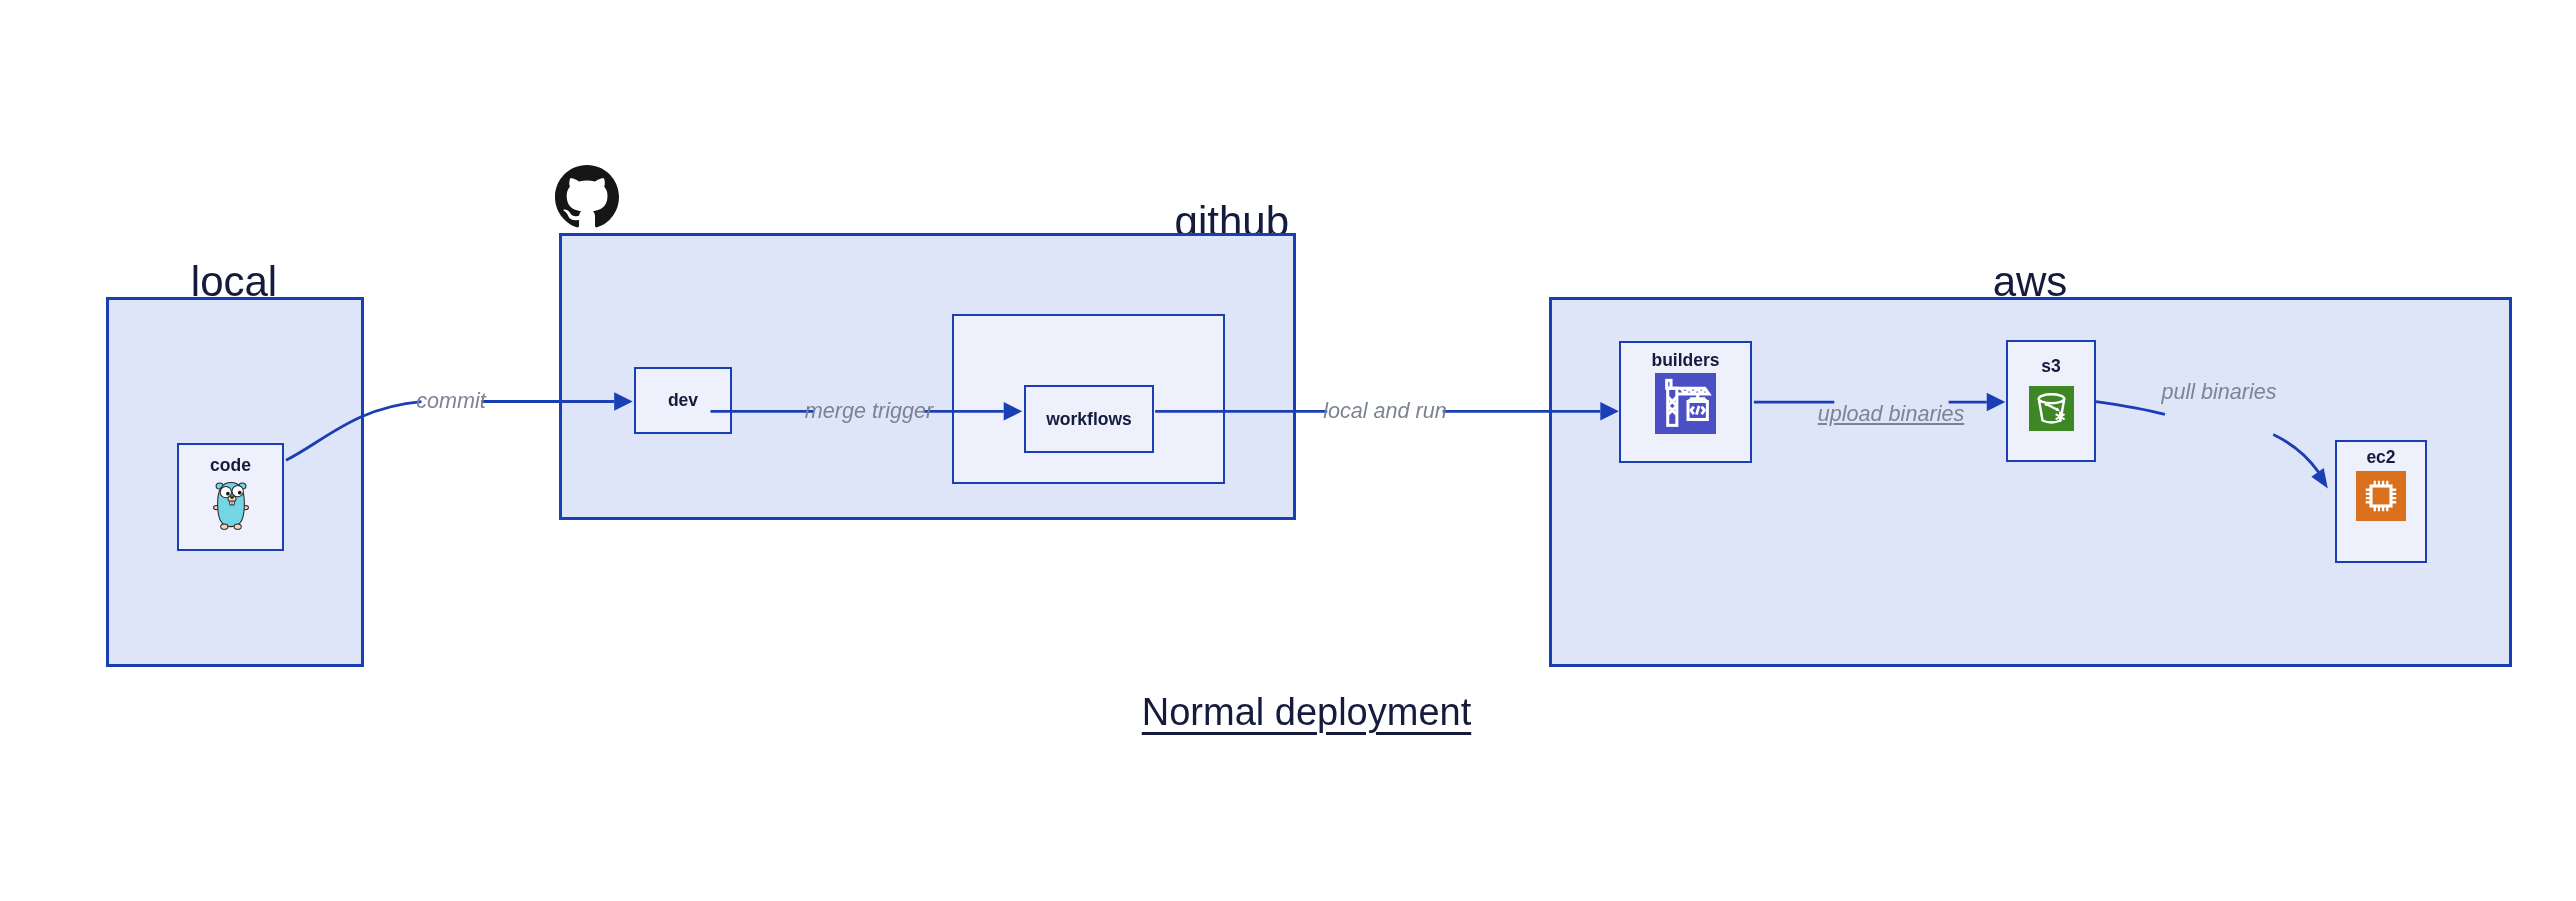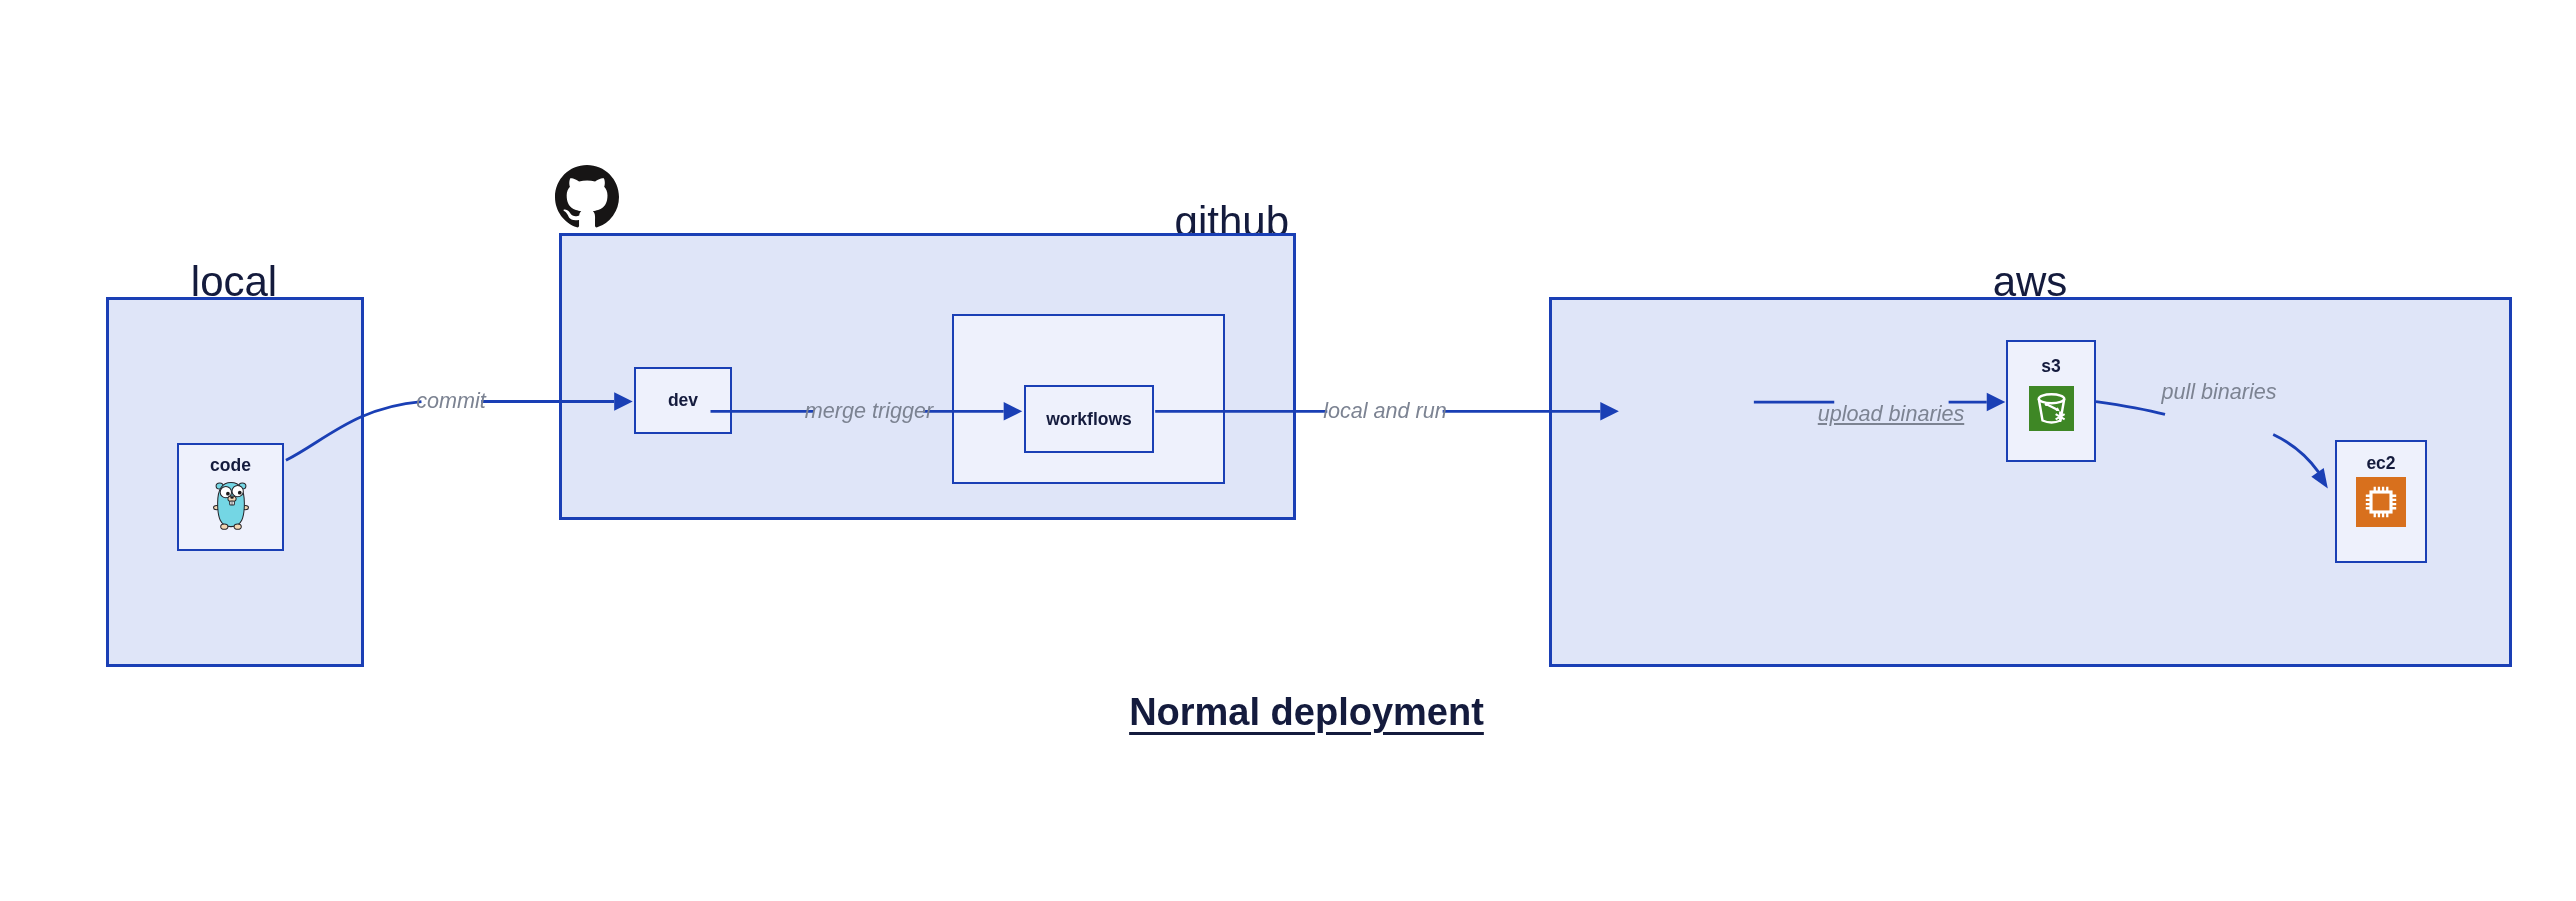--- a/index.html
+++ b/index.html
@@ -37,21 +37,21 @@
   .t-right{text-align:right;}
   .node-label{
     font-size:17.5px;font-weight:bold;color:var(--text-navy);line-height:1.15;
   }
   .edge-label{
     position:absolute;transform:translate(-50%,-50%);
     font-size:21.6px;font-style:italic;color:var(--edge-label-gray);
     white-space:nowrap;
   }
   #diagram-title{
-    position:absolute;font-size:38px;font-weight:700;color:var(--text-navy);
+    position:absolute;font-size:38px;font-weight:400;color:var(--text-navy);
     text-decoration:underline;text-decoration-thickness:3.1px;text-underline-offset:7.2px;
     text-align:center;
   }
   .icon-tile{display:block;}
   svg.edges{position:absolute;left:0;top:0;pointer-events:none;}
   svg.edges path{stroke:var(--border-blue);stroke-width:5.5;fill:none;}
   svg.edges polygon{fill:var(--border-blue);}
 </style>
 </head>
 <body>
@@ -96,38 +96,55 @@
   </div>
 
   <div class="node-box center" style="left:634px;top:367px;width:98px;height:67px;">
     <span class="node-label">dev</span>
   </div>
 
   <div class="node-box center" style="left:1024px;top:385px;width:130px;height:68px;">
     <span class="node-label">workflows</span>
   </div>
 
+  <div class="node-box" style="left:1619px;top:341px;width:133px;height:122px;padding-top:7.2px;">
+    <span class="node-label">builders</span>
+    <svg class="icon-tile" style="margin-top:3.1px;background:var(--codebuild-bg);" width="61" height="61" viewBox="0 0 24 24">
+      <g stroke="#fff" stroke-width="1.2" fill="none">
+        <rect x="4.6" y="2.9" width="1.7" height="3.1"></rect>
+        <rect x="5" y="6" width="3.6" height="14.6"></rect>
+        <path d="M5 9.4 L8.6 12.9 M8.6 9.4 L5 12.9 M5 12.9 L8.6 16.4 M8.6 12.9 L5 16.4"></path>
+        <path d="M6.3 6 H19.6 L21.2 8.3 H8.6"></path>
+        <path d="M10.2 6 L11.8 8.3 M13.4 6 L11.8 8.3 M13.4 6 L15 8.3 M16.6 6 L15 8.3 M16.6 6 L18.2 8.3 M19.6 6 L18.2 8.3"></path>
+        <path d="M16.8 8.3 V10.1 M13.8 10.1 H19.8 M13.8 10.1 V11.2 M19.8 10.1 V11.2"></path>
+        <rect x="13" y="11.2" width="7.6" height="7.1"></rect>
+        <path d="M15.3 13.2 L14.1 14.7 L15.3 16.2" stroke-width="1.1"></path>
+        <path d="M18.3 13.2 L19.5 14.7 L18.3 16.2" stroke-width="1.1"></path>
+        <path d="M17.3 12.9 L16.3 16.4" stroke-width="1.1"></path>
+      </g>
+    </svg>
+  </div>
 
   <div class="node-box" style="left:2006px;top:340px;width:90px;height:122px;padding-top:14px;">
     <span class="node-label">s3</span>
     <svg class="icon-tile" style="margin-top:10.3px;background:var(--s3-bg);" width="45" height="45" viewBox="0 0 24 24">
       <g stroke="#fff" stroke-width="1.3" fill="none">
         <ellipse cx="12" cy="6.8" rx="6.8" ry="2.4"></ellipse>
         <path d="M5.2 6.8 L7.2 18.4 Q12 20.5 16.8 18.4 L18.8 6.8"></path>
         <path d="M9.9 10 L15.4 12.8"></path>
       </g>
       <circle cx="9.4" cy="9.7" r="1" fill="#fff"></circle>
       <path d="M16.4 13.4 l-2.2-.25 1.1-1.85 z" fill="#fff"></path>
       <g stroke="#fff" stroke-width="1.1" fill="none">
         <path d="M16.6 13.6 V19.2 M14.2 15 L19 17.8 M19 15 L14.2 17.8"></path>
       </g>
     </svg>
   </div>
 
-  <div class="node-box" style="left:2335px;top:440px;width:92px;height:123px;padding-top:11px;">
+  <div class="node-box" style="left:2335px;top:440px;width:92px;height:123px;padding-top:5px;">
     <span class="node-label">ec2</span>
     <svg class="icon-tile" style="margin-top:4.1px;background:var(--ec2-bg);" width="50" height="50" viewBox="0 0 24 24">
       <rect x="7.2" y="7.2" width="9.6" height="9.6" stroke="#fff" stroke-width="1.5" fill="none"></rect>
       <g stroke="#fff" stroke-width="1.1">
         <path d="M9 4.7 V7.2 M11 4.7 V7.2 M13 4.7 V7.2 M15 4.7 V7.2"></path>
         <path d="M9 16.8 V19.3 M11 16.8 V19.3 M13 16.8 V19.3 M15 16.8 V19.3"></path>
         <path d="M4.7 9 H7.2 M4.7 11 H7.2 M4.7 13 H7.2 M4.7 15 H7.2"></path>
         <path d="M16.8 9 H19.3 M16.8 11 H19.3 M16.8 13 H19.3 M16.8 15 H19.3"></path>
       </g>
     </svg>

